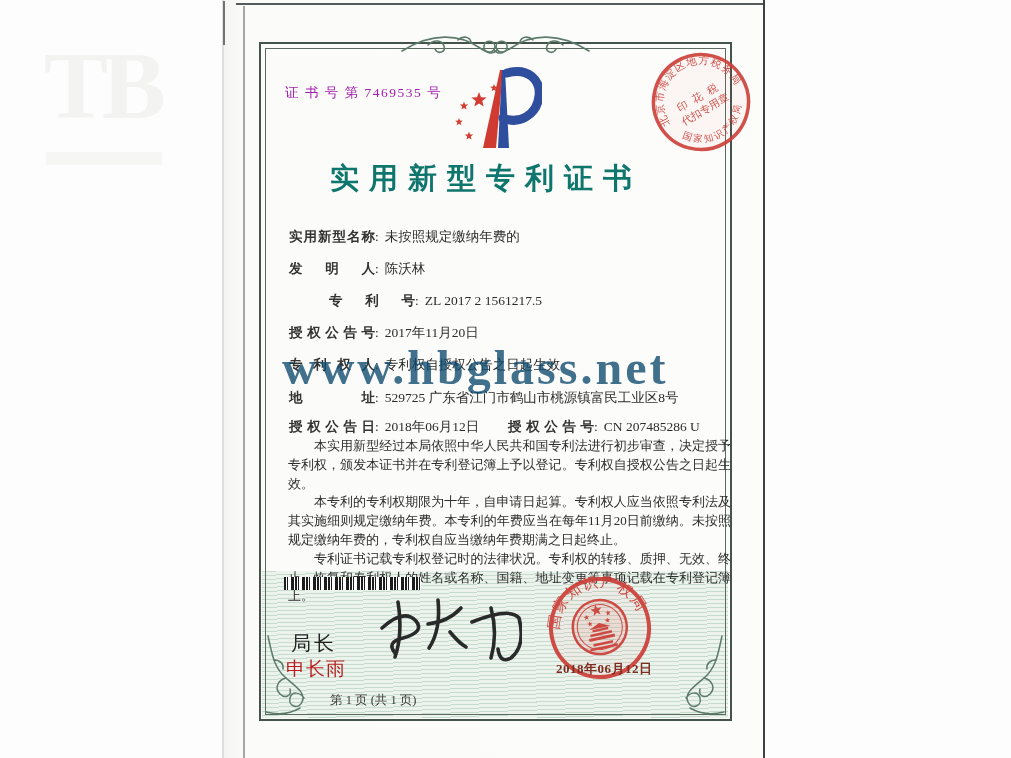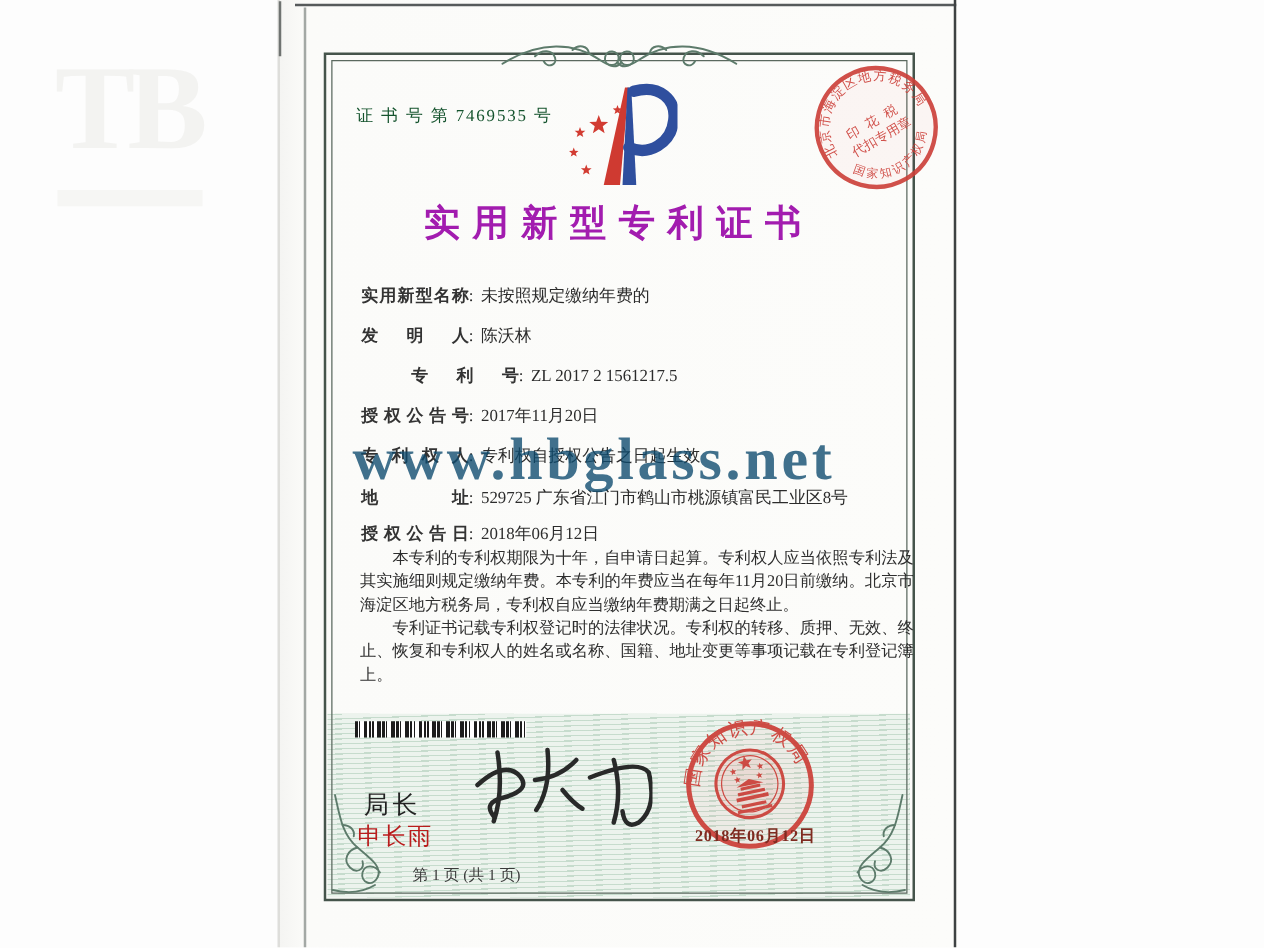--- a/index.html
+++ b/index.html
@@ -29,22 +29,22 @@
     background-image:repeating-linear-gradient(178deg,rgba(110,165,130,.30) 0px,rgba(110,165,130,.30) 1px,rgba(255,255,255,0) 1px,rgba(255,255,255,0) 4px);
     z-index:2;
   }
 
   
   .cert-border-outer{left:259px;top:42px;width:469px;height:675px;border:2px solid #45544b;z-index:3;}
   .cert-border-inner{left:265px;top:48px;width:459px;height:665px;border:1px solid #5b695f;z-index:3;}
 
   .ornament{z-index:4;}
 
-  .cert-number{left:285px;top:84px;font-size:13.5px;color:#14532d;letter-spacing:1.5px;z-index:5;}
-  .cert-title{left:330px;top:159px;width:330px;text-align:center;font-size:29px;font-weight:600;letter-spacing:10px;color:#a21caf;z-index:5;}
+  .cert-number{left:285px;top:84px;font-size:13.5px;color:#a21caf;letter-spacing:1.5px;z-index:5;}
+  .cert-title{left:330px;top:159px;width:330px;font-size:29px;font-weight:600;letter-spacing:10px;color:#0f766e;z-index:5;}
 
   .field-row{left:289px;width:442px;font-size:13.5px;color:#2c2c2c;z-index:5;white-space:nowrap;}
   .flabel{display:inline-block;width:86px;text-align:justify;text-align-last:justify;color:#333;font-weight:bold;}
   .fcolon{margin-right:6px;}
   .auth-no{position:absolute;left:219px;top:0;white-space:nowrap;}
 
   .watermark{left:282px;top:340px;font-size:48px;font-weight:bold;letter-spacing:3px;color:#0c4a6e;opacity:.78;z-index:6;white-space:nowrap;}
 
   .body-text{left:288px;top:437px;width:443px;font-size:13px;line-height:18.8px;color:#2e2e2e;text-align:justify;z-index:5;}
   .body-text p{margin:0;text-indent:2em;}
@@ -144,26 +144,30 @@
   <span class="flabel">授权公告号</span><span class="fcolon">:</span><span>2017年11月20日</span>
 </div>
 <div class="abs field-row" style="top:356px;">
   <span class="flabel">专利权人</span><span class="fcolon">:</span><span>专利权自授权公告之日起生效</span>
 </div>
 <div class="abs field-row" style="top:389px;">
   <span class="flabel">地址</span><span class="fcolon">:</span><span>529725 广东省江门市鹤山市桃源镇富民工业区8号</span>
 </div>
 <div class="abs field-row" style="top:418px;">
   <span class="flabel">授权公告日</span><span class="fcolon">:</span><span>2018年06月12日</span>
+  <span class="auth-no">
+    <span class="flabel">授权公告号</span><span class="fcolon">:</span><span>CN 207485286 U</span>
+  </span>
 </div>
 
 <div class="abs watermark">www.hbglass.net</div>
 
 <div class="abs body-text">
-  <p>本专利的专利权期限为十年，自申请日起算。专利权人应当依照专利法及其实施细则规定缴纳年费。本专利的年费应当在每年11月20日前缴纳。北京市海淀区地方税务局，专利权自应当缴纳年费期满之日起终止。</p>
+  <p>本实用新型经过本局依照中华人民共和国专利法进行初步审查，决定授予专利权，颁发本证书并在专利登记簿上予以登记。专利权自授权公告之日起生效。</p>
+  <p>本专利的专利权期限为十年，自申请日起算。专利权人应当依照专利法及其实施细则规定缴纳年费。本专利的年费应当在每年11月20日前缴纳。未按照规定缴纳年费的，专利权自应当缴纳年费期满之日起终止。</p>
   <p>专利证书记载专利权登记时的法律状况。专利权的转移、质押、无效、终止、恢复和专利权人的姓名或名称、国籍、地址变更等事项记载在专利登记簿上。</p>
 </div>
 
 <div class="abs barcode"></div>
 
 <div class="abs director-title">局长</div>
 <div class="abs director-name">申长雨</div>
 
 <svg class="abs signature" width="160" height="78" viewBox="0 0 160 78">
   <g stroke="#151515" stroke-width="3.6" fill="none" stroke-linecap="round" opacity=".9">

